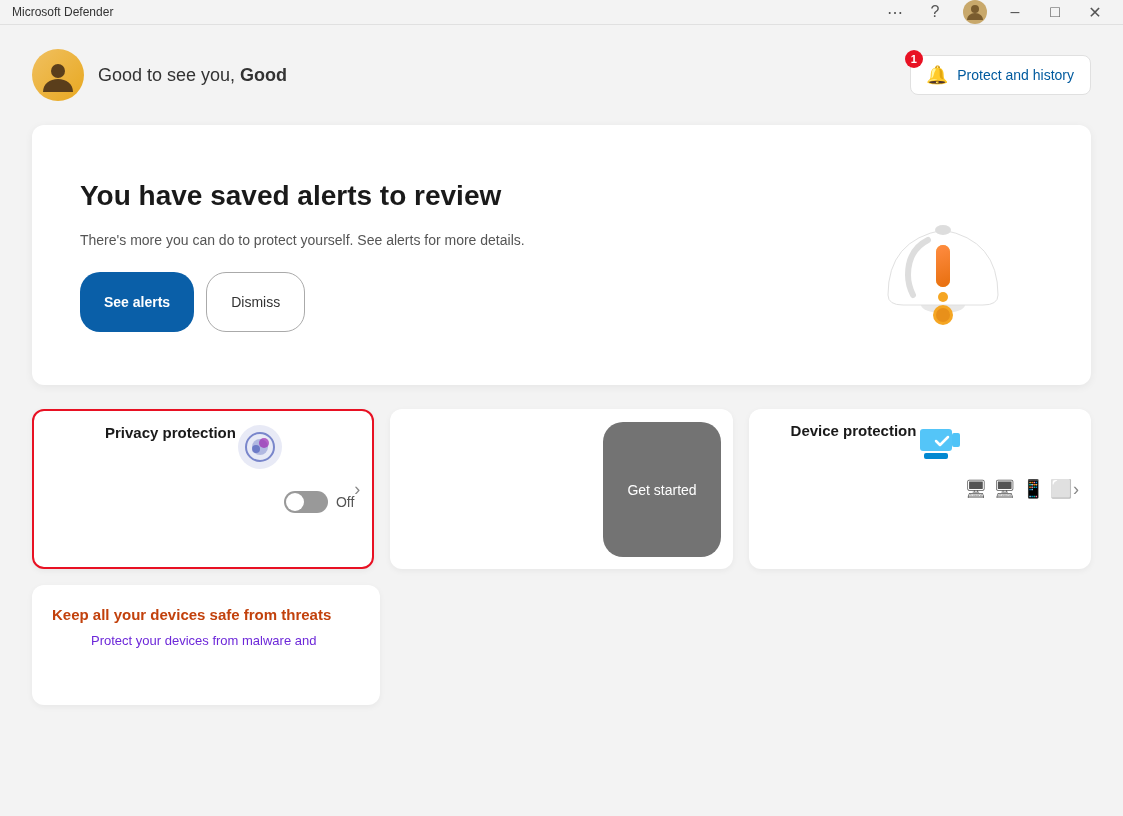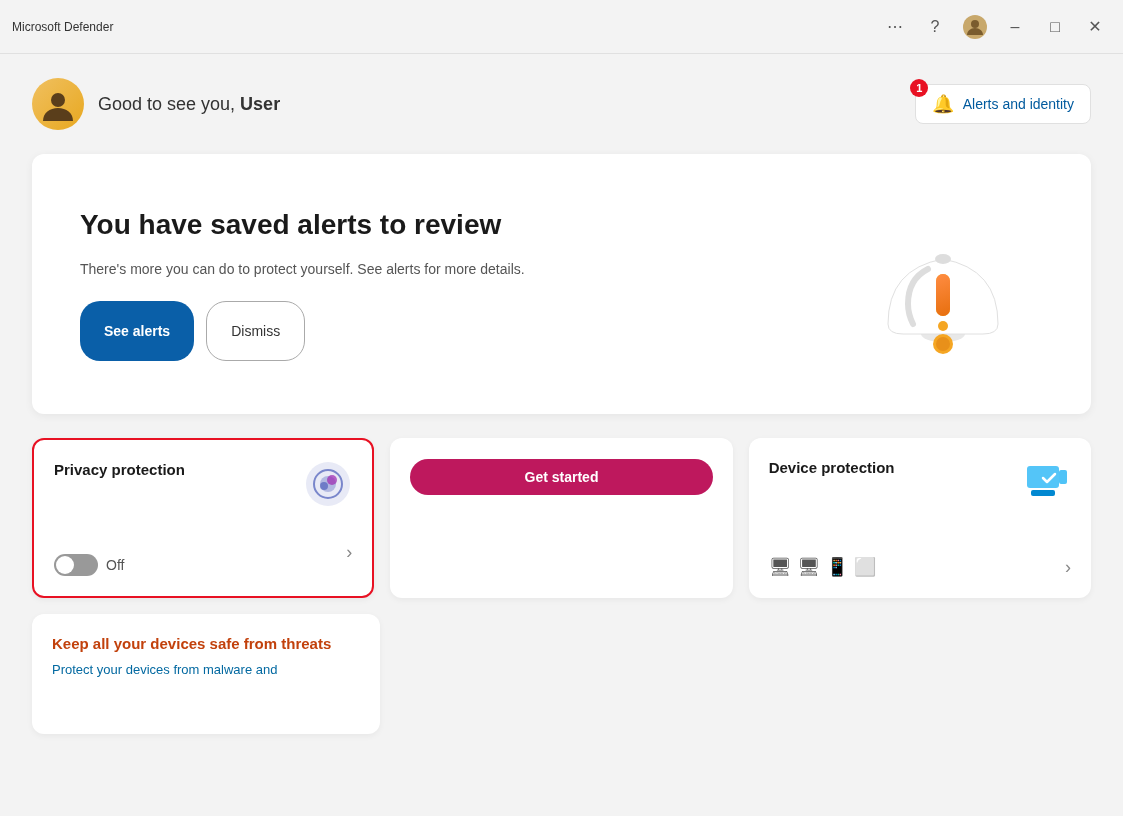--- a/index.html
+++ b/index.html
@@ -5,21 +5,21 @@
     * { box-sizing: border-box; margin: 0; padding: 0; }
     body {
       font-family: 'Segoe UI', Arial, sans-serif;
       background: #f3f3f3;
       width: 1123px;
       height: 816px;
       overflow: hidden;
     }
     .titlebar {
       background: #f3f3f3;
-      height: 54px;
+      height: 25px;
       display: flex;
       align-items: center;
       padding: 0 12px;
       border-bottom: 1px solid #e0e0e0;
       user-select: none;
     }
     .titlebar-title {
       font-size: 12px;
       color: #333;
       flex: 1;
@@ -164,25 +164,25 @@
     }
     .cards-grid {
       display: grid;
       grid-template-columns: 1fr 1fr 1fr;
       gap: 16px;
       margin-bottom: 16px;
     }
     .card {
       background: white;
       border-radius: 12px;
-      padding: 20px;
+      padding: 12px;
       min-height: 160px;
       display: flex;
-      flex-direction: column;
-      justify-content: space-between;
+      flex-direction: row;
+      justify-content: flex-end;
       box-shadow: 0 2px 6px rgba(0,0,0,0.05);
       position: relative;
     }
     .card-selected {
       border: 2px solid #e81123;
     }
     .card-header {
       display: flex;
       align-items: flex-start;
       justify-content: space-between;
@@ -239,27 +239,27 @@
     }
     .toggle-label {
       font-size: 14px;
       color: #555;
     }
     .chevron {
       color: #888;
       font-size: 18px;
     }
     .btn-teal {
-      background: #be185d;
+      background: #737373;
       color: white;
       border: none;
       border-radius: 20px;
       padding: 10px 24px;
       font-size: 14px;
-      font-weight: 700;
+      font-weight: 400;
       cursor: pointer;
       margin-top: 1px;
     }
     .device-icons {
       display: flex;
       gap: 6px;
       color: #555;
       font-size: 18px;
     }
     .bottom-cards-grid {
@@ -276,21 +276,22 @@
     }
     .card-bottom-title {
       font-size: 15px;
       font-weight: 700;
       color: #c2410c;
       margin-bottom: 8px;
       line-height: 1.3;
     }
     .card-bottom-desc {
       font-size: 13px;
-      color: #0369a1;
+      color: #6d28d9;
+      margin-left: 39px;
     }
   </style>
 </head>
 <body>
 
 <div class="titlebar">
   <span class="titlebar-title">Microsoft Defender</span>
   <div class="titlebar-controls">
     <div class="titlebar-icon">⋯</div>
     <div class="titlebar-icon">?</div>
@@ -312,28 +313,28 @@
   <div class="header">
     <div class="header-left">
       <div class="avatar">
         <svg class="avatar-svg" viewBox="0 0 38 38" fill="none">
           <circle cx="19" cy="15" r="7" fill="#5a3e1b"></circle>
           <path d="M4 36c0-8 6.7-13 15-13s15 5 15 13" fill="#5a3e1b"></path>
         </svg>
       </div>
       <div class="greeting">
         <span>Good to see you,</span>
-        <strong>User</strong>
+        <strong>Good</strong>
       </div>
     </div>
     <div style="position:relative;">
       <button class="alerts-button">
         <span class="badge">1</span>
         <span class="bell-icon">🔔</span>
-        <span>Alerts and identity</span>
+        <span>Protect and history</span>
       </button>
     </div>
   </div>
 
   <div class="alert-banner">
     <div class="alert-banner-content">
       <h1>You have saved alerts to review</h1>
       <p>There's more you can do to protect yourself. See alerts for more details.</p>
       <div class="alert-banner-buttons">
         <button class="btn-primary">See alerts</button>

